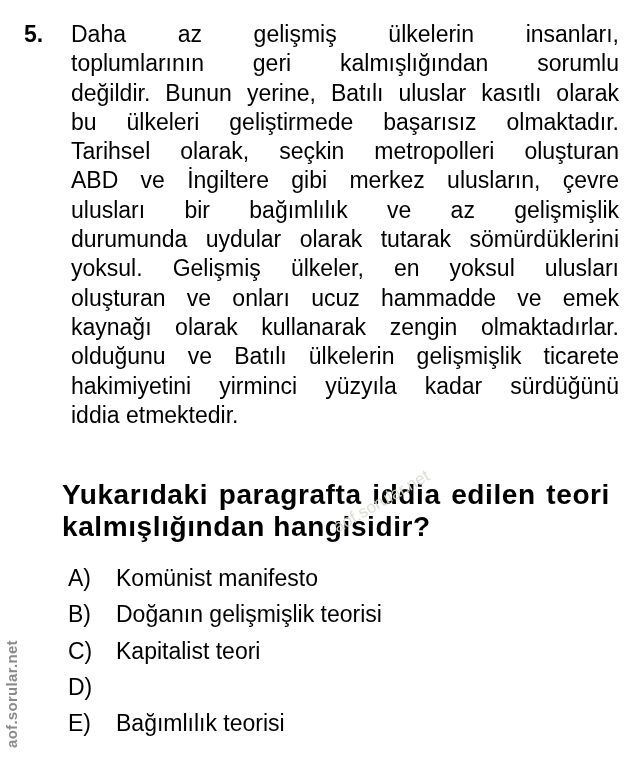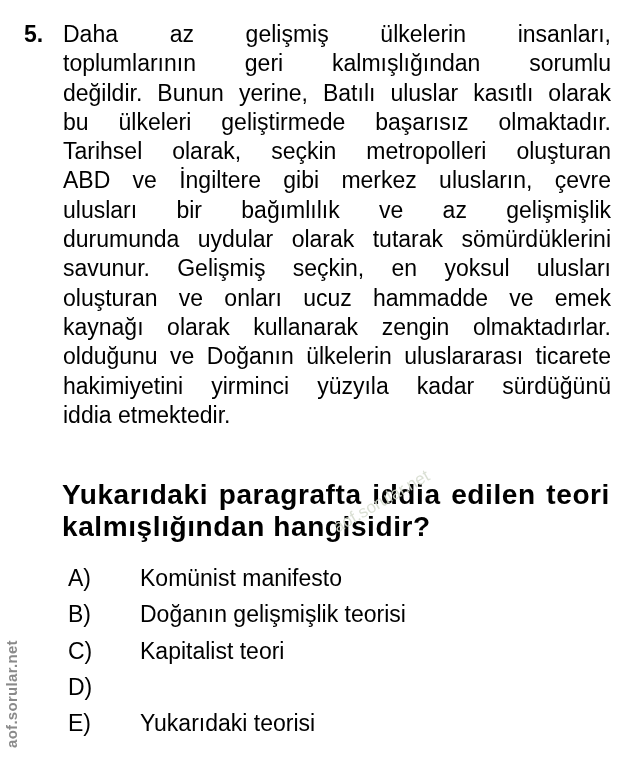--- a/index.html
+++ b/index.html
@@ -1,53 +1,53 @@
 <!DOCTYPE html>
 <html><head>
   <meta charset="utf-8">
   <style>
     html, body { margin: 0; padding: 0; background: #ffffff; }
     body { width: 636px; height: 757px; position: relative; overflow: hidden; font-family: "Liberation Sans", sans-serif; color: #000; }
 
     .q-number { position: absolute; left: 24px; top: 20px; font-size: 23px; font-weight: bold; line-height: 29.3px; }
 
-    .paragraph { position: absolute; left: 63px; top: 20px; width: 548px; }
+    .paragraph { position: absolute; left: 71px; top: 20px; width: 548px; }
     .pline { display: block; font-size: 23px; line-height: 29.3px; height: 29.3px; white-space: nowrap; text-align: justify; text-align-last: justify; }
     .pline.last { text-align-last: left; }
 
     .question { position: absolute; left: 62px; top: 479px; width: 548px; }
     .qline { display: block; font-size: 28px; font-weight: bold; line-height: 32px; height: 32px; white-space: nowrap; text-align: justify; text-align-last: justify; letter-spacing: 0.6px; }
     .qline.last { text-align-last: left; }
 
     .options { position: absolute; left: 68px; top: 560px; }
     .option { display: flex; align-items: baseline; height: 36.3px; line-height: 36.3px; font-size: 23px; cursor: pointer; }
     .opt-letter { width: 48px; display: inline-block; }
-    .opt-text { display: inline-block; white-space: nowrap; margin-left: 24px; }
+    .opt-text { display: inline-block; white-space: nowrap; }
 
     .wm-vertical { position: absolute; left: 3px; top: 748px; transform-origin: 0 0; transform: rotate(-90deg); font-size: 15px; font-weight: bold; color: #8a8a8a; white-space: nowrap; letter-spacing: 0.3px; }
     .wm-diagonal { position: absolute; left: 330px; top: 520px; transform-origin: 0 0; transform: rotate(-30deg); font-size: 17px; color: #d7ddd0; white-space: nowrap; opacity: 0.9; }
   </style>
 </head>
 <body>
 
 <div class="q-number">5.</div>
 
 <div class="paragraph">
   <span class="pline">Daha az gelişmiş ülkelerin insanları,</span>
   <span class="pline">toplumlarının geri kalmışlığından sorumlu</span>
   <span class="pline">değildir. Bunun yerine, Batılı uluslar kasıtlı olarak</span>
   <span class="pline">bu ülkeleri geliştirmede başarısız olmaktadır.</span>
   <span class="pline">Tarihsel olarak, seçkin metropolleri oluşturan</span>
   <span class="pline">ABD ve İngiltere gibi merkez ulusların, çevre</span>
   <span class="pline">ulusları bir bağımlılık ve az gelişmişlik</span>
   <span class="pline">durumunda uydular olarak tutarak sömürdüklerini</span>
-  <span class="pline">savunur. Gelişmiş seçkin, en yoksul ulusları</span>
+  <span class="pline">yoksul. Gelişmiş ülkeler, en yoksul ulusları</span>
   <span class="pline">oluşturan ve onları ucuz hammadde ve emek</span>
   <span class="pline">kaynağı olarak kullanarak zengin olmaktadırlar.</span>
-  <span class="pline">olduğunu ve Doğanın ülkelerin uluslararası ticarete</span>
+  <span class="pline">olduğunu ve Batılı ülkelerin gelişmişlik ticarete</span>
   <span class="pline">hakimiyetini yirminci yüzyıla kadar sürdüğünü</span>
   <span class="pline last">iddia etmektedir.</span>
 </div>
 
 <div class="question">
   <span class="qline">Yukarıdaki paragrafta iddia edilen teori</span>
   <span class="qline last">kalmışlığından hangisidir?</span>
 </div>
 
 <div class="options">
@@ -61,18 +61,18 @@
   </div>
   <div class="option">
     <span class="opt-letter">C)</span>
     <span class="opt-text">Kapitalist teori</span>
   </div>
   <div class="option">
     <span class="opt-letter">D)</span>
   </div>
   <div class="option">
     <span class="opt-letter">E)</span>
-    <span class="opt-text">Yukarıdaki teorisi</span>
+    <span class="opt-text">Bağımlılık teorisi</span>
   </div>
 </div>
 
 <div class="wm-diagonal">aof.sorular.net</div>
 <div class="wm-vertical">aof.sorular.net</div>
 
 </body></html>

